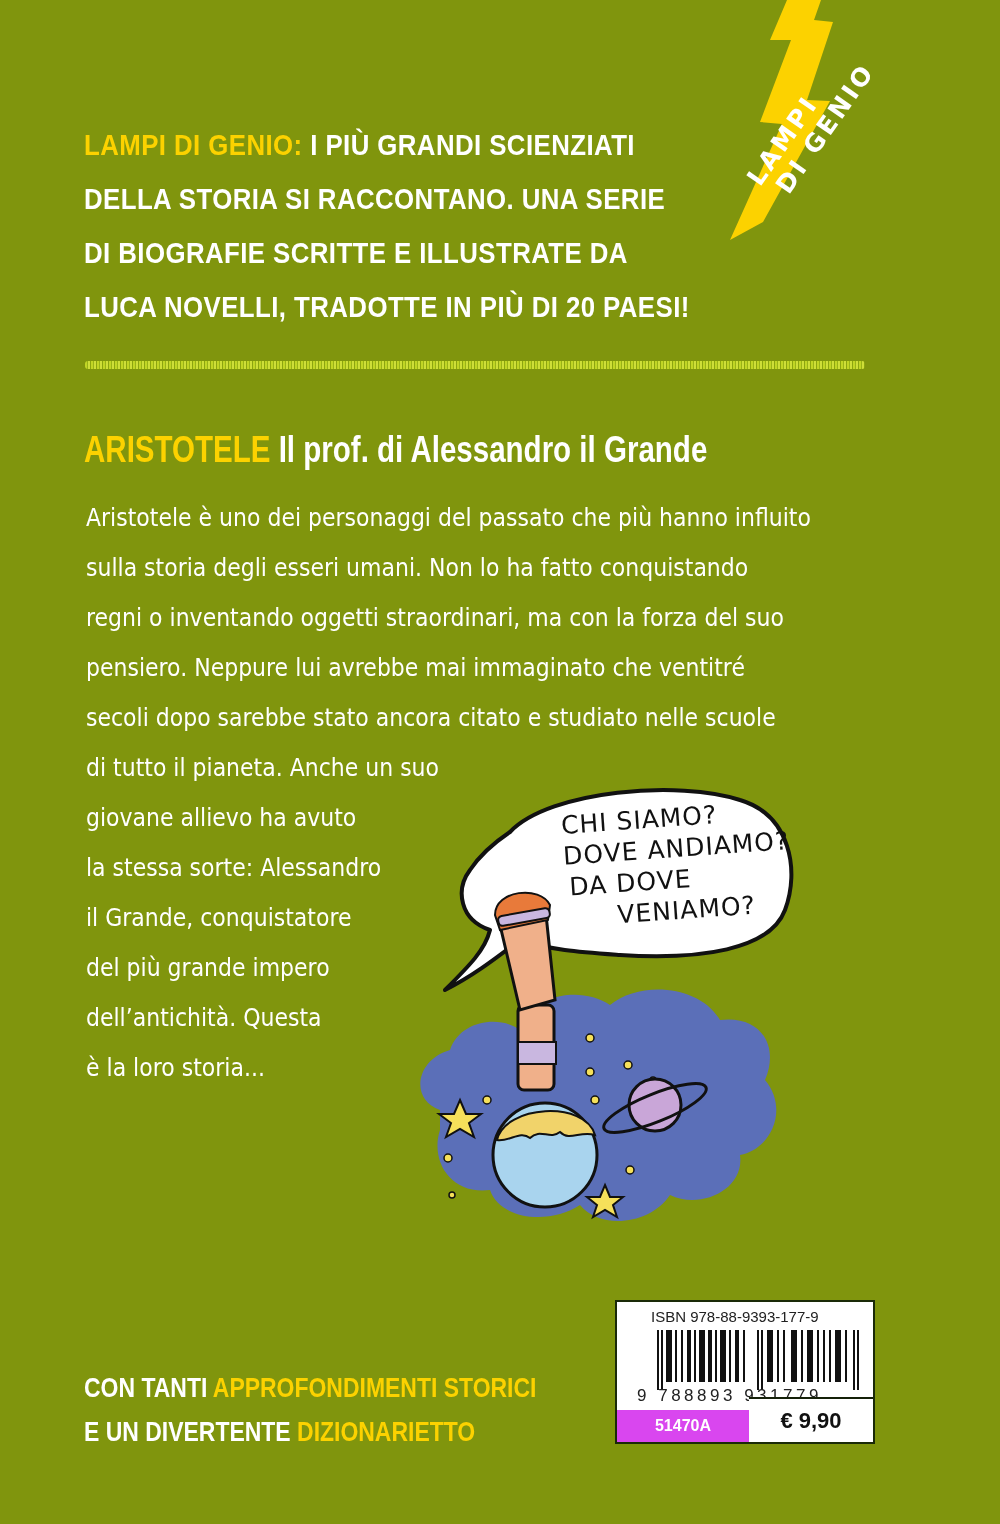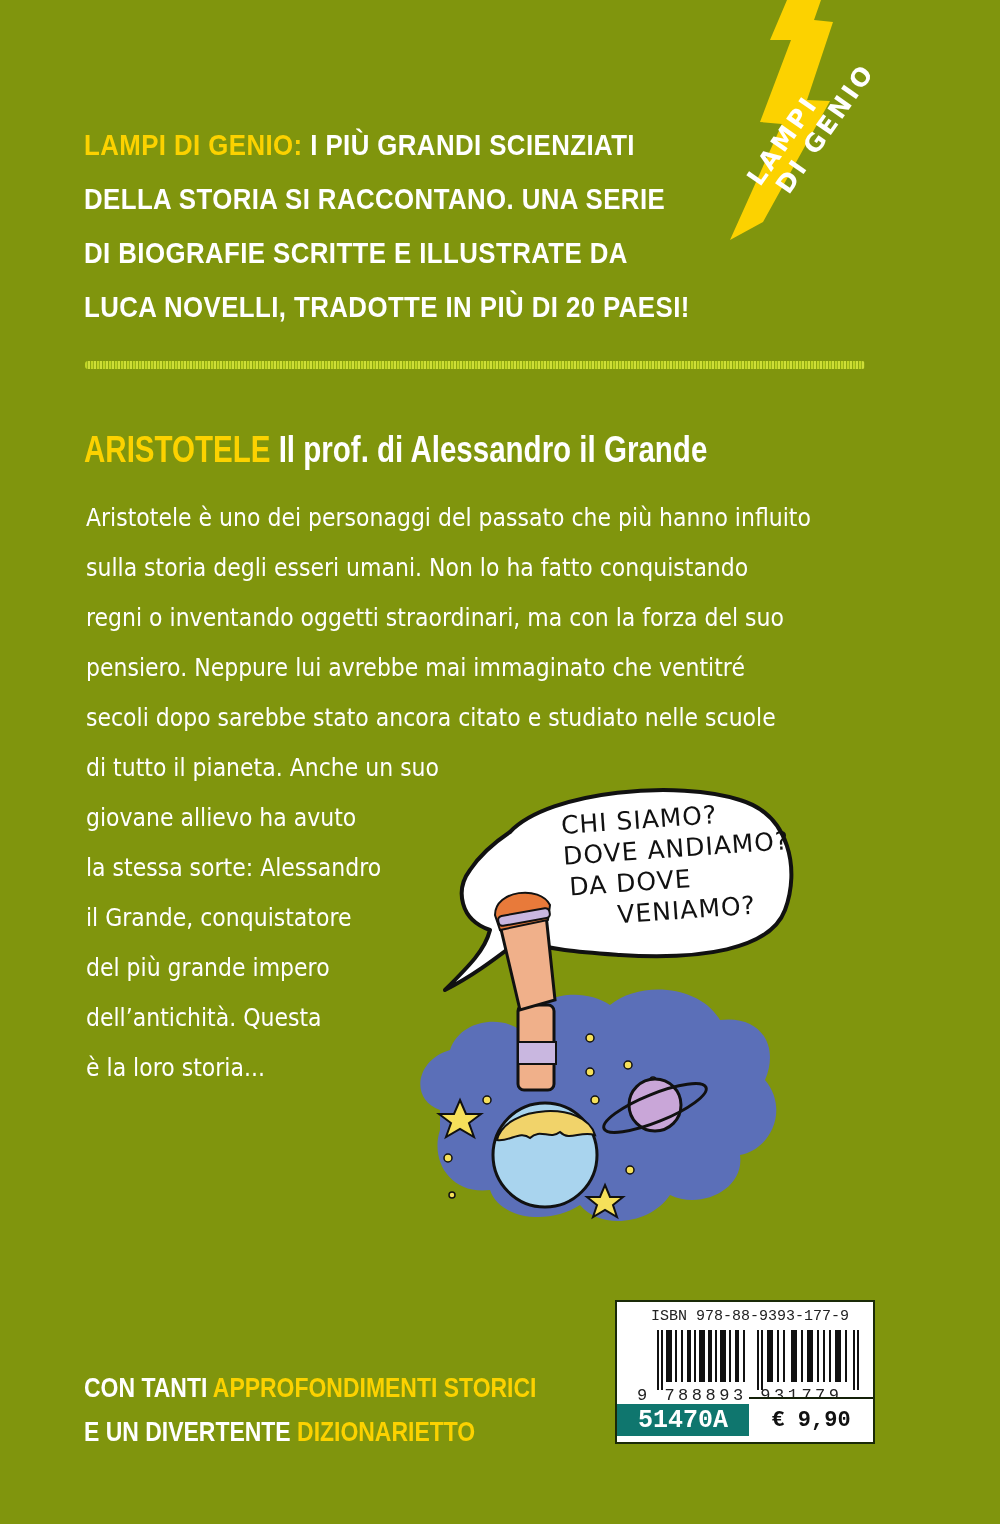--- a/index.html
+++ b/index.html
@@ -104,37 +104,36 @@
       transform-origin: left top;
       white-space: nowrap;
     }
 
     
     .barcode {
       left: 615px; top: 1300px; width: 260px; height: 144px;
       background: #fff;
       border: 2px solid #1a2a08;
       box-sizing: border-box;
-      font-family: Liberation Mono, monospace;
     }
     .isbn-label {
       position: absolute; left: 34px; top: 6px;
       font-size: 15px; color: #222;
       white-space: nowrap;
     }
     .bars { position: absolute; left: 40px; top: 28px; width: 210px; height: 60px; }
     .ean-digits {
       position: absolute; left: 20px; top: 84px;
       font-size: 17px; color: #222; letter-spacing: 3.5px;
       white-space: nowrap;
     }
     .code-cell {
-      position: absolute; left: 0; bottom: 6px; width: 132px; height: 32px;
-      background: #0f766e; color: #fff;
-      font-weight: bold; font-size: 25px;
+      position: absolute; left: 0; bottom: 0; width: 132px; height: 32px;
+      background: #d946ef; color: #fff;
+      font-weight: bold; font-size: 16px;
       display: flex; align-items: center; justify-content: center;
     }
     .price-cell {
       position: absolute; right: 0; bottom: 0; width: 124px; height: 45px;
       background: #fff; color: #111;
       font-weight: bold; font-size: 22px;
       display: flex; align-items: center; justify-content: center;
       border-top: 2px solid #142008;
       box-sizing: border-box;
     }

